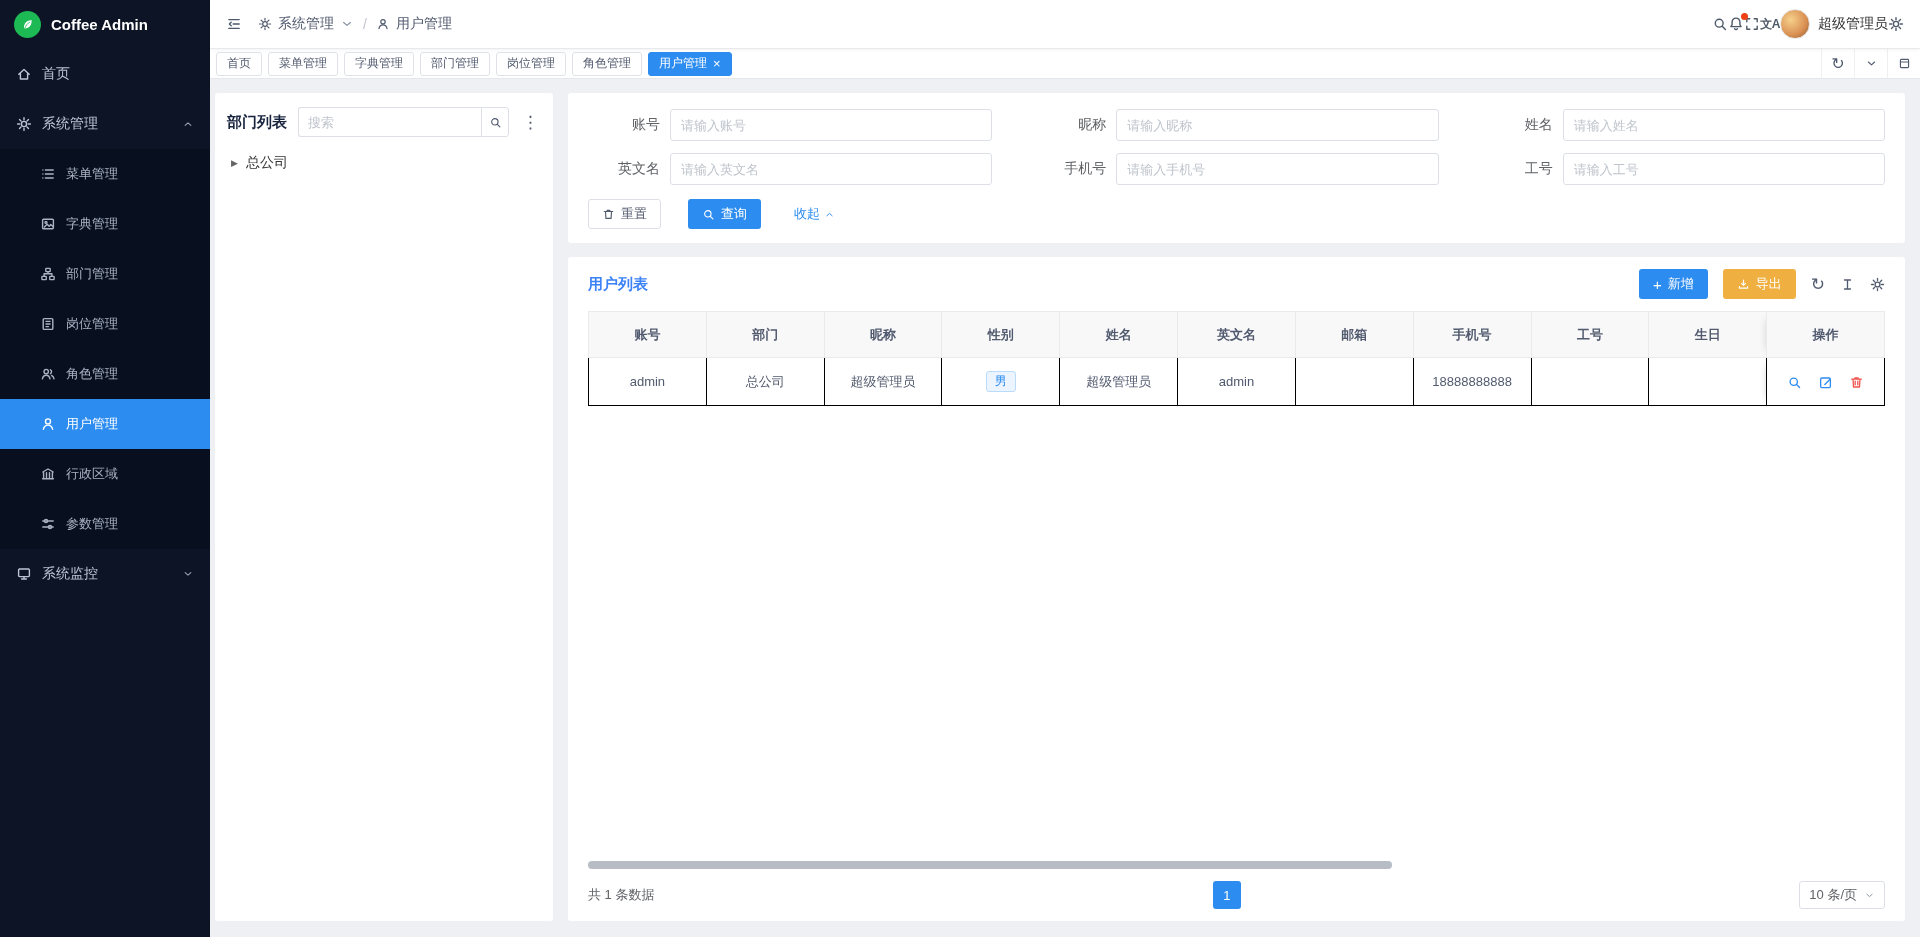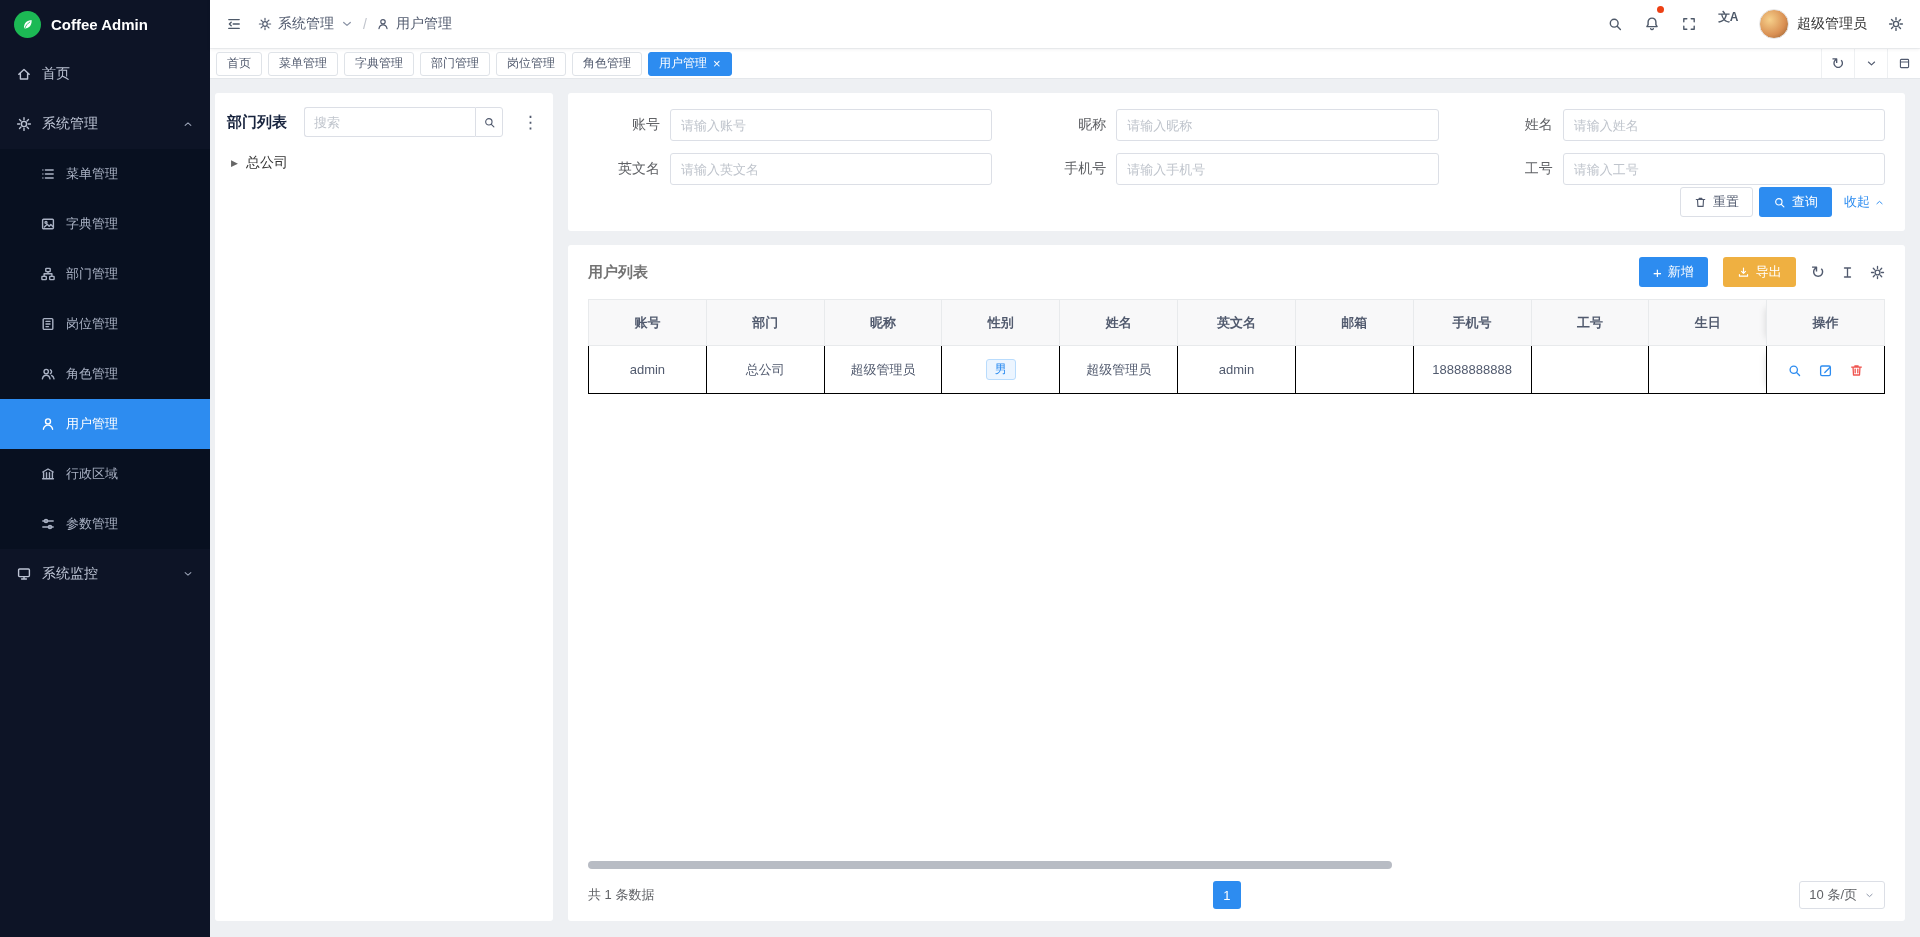--- a/index.html
+++ b/index.html
@@ -27,21 +27,21 @@
 
   
   .main{flex:1;display:flex;flex-direction:column;min-width:0}
   .topbar{height:48px;background:#fff;display:flex;align-items:center;padding:0 16px;gap:16px;box-shadow:0 1px 4px rgba(0,21,41,.08);position:relative;z-index:3}
   .icon-btn{display:flex;align-items:center;justify-content:center;color:#4e5969;cursor:pointer}
   .crumbs{display:flex;align-items:center;gap:9px;font-size:14px;color:#515a6e}
   .crumb{display:flex;align-items:center;gap:6px;cursor:pointer}
   .crumb svg.ic{width:14px;height:14px}
   .crumb .mini{width:10px;height:10px;color:#8a93a5}
   .crumb-sep{color:#c0c4cc}
-  .topbar-right{margin-left:auto;display:flex;gap:21px}
+  .topbar-right{margin-left:auto;display:flex;align-items:center;}
   .bell-wrap{position:relative}
   .bell-dot{position:absolute;top:-3px;right:-4px;width:7px;height:7px;border-radius:50%;background:var(--danger)}
   .translate{font-size:12px;font-weight:bold;color:#4e5969;cursor:pointer;letter-spacing:-.5px}
   .user-cluster{display:flex;align-items:center;gap:8px;cursor:pointer}
   .avatar{width:30px;height:30px;border-radius:50%;background:radial-gradient(circle at 35% 35%,#f6d08b,#d98f52 60%,#8c5a2e);border:1px solid #e6e6e6}
   .username{font-size:14px;color:#333;white-space:nowrap}
 
   
   .tabbar{height:31px;background:#fff;display:flex;align-items:center;padding-left:6px;border-top:1px solid #f2f3f5;border-bottom:1px solid #e4e7eb}
   .tabs{display:flex;gap:6px;align-items:center;flex:1;min-width:0}
@@ -49,50 +49,50 @@
   .tab.active{background:var(--primary);border-color:var(--primary);color:#fff}
   .tab-close{font-size:13px;line-height:1}
   .tab-tools{display:flex;align-items:center;height:100%}
   .tab-tool{width:33px;height:100%;display:flex;align-items:center;justify-content:center;border-left:1px solid #eef0f2;color:#515a6e;cursor:pointer;font-size:16px}
   .tab-tool svg.ic{width:13px;height:13px}
 
   
   .content{flex:1;display:flex;padding:14px 15px 16px 5px;gap:15px;min-height:0}
 
   .dept-panel{width:338px;background:#fff;border-radius:3px;padding:14px 12px;flex-shrink:0;display:flex;flex-direction:column;gap:14px}
-  .dept-header{display:flex;align-items:center;gap:17px}
+  .dept-header{display:flex;align-items:center;gap:11px}
   .dept-title{font-size:15px;color:#17233d;font-weight:600;white-space:nowrap}
   .dept-search{flex:1;display:flex;min-width:0}
   .dept-search input{flex:1;min-width:0;height:30px;border:1px solid #dcdfe6;border-right:none;border-radius:3px 0 0 3px;padding:0 9px;font-size:13px;outline:none;color:#8b5cf6}
   .dept-search-btn{width:28px;height:30px;border:1px solid #dcdfe6;border-radius:0 3px 3px 0;background:#fff;display:flex;align-items:center;justify-content:center;color:#515a6e;cursor:pointer}
   .dept-search-btn svg.ic{width:13px;height:13px}
   .kebab{font-size:17px;color:#515a6e;cursor:pointer;padding:0 2px;line-height:1}
   .tree-node{display:flex;align-items:center;gap:8px;font-size:14px;color:#333;padding:3px 4px;cursor:pointer}
   .caret{font-size:9px;color:#666}
   input::placeholder{color:#bfc4cc}
 
   .right-col{flex:1;display:flex;flex-direction:column;min-width:0}
   .search-card{background:#fff;border-radius:3px;padding:16px 20px 14px}
   .form-grid{display:grid;grid-template-columns:repeat(3,1fr);column-gap:42px;row-gap:12px}
   .form-item{display:flex;align-items:center;min-width:0}
   .form-item label{width:72px;text-align:right;margin-right:10px;font-size:14px;color:#606266;flex-shrink:0;white-space:nowrap}
   .form-item input{flex:1;height:32px;border:1px solid #dcdfe6;border-radius:3px;padding:0 10px;font-size:13px;outline:none;min-width:0;color:#515a6e}
-  .form-actions{display:flex;justify-content:flex-end;align-items:center;gap:6px;margin-top:2px}
+  .form-actions{display:flex;justify-content:flex-start;align-items:center;gap:27px;margin-top:14px}
   .btn{height:30px;display:inline-flex;align-items:center;gap:6px;padding:0 13px;border-radius:3px;font-size:13px;cursor:pointer;border:1px solid transparent;white-space:nowrap}
   .btn svg.ic{width:13px;height:13px}
   .btn-plain{background:#fff;border-color:#dcdfe6;color:#515a6e}
   .btn-primary{background:var(--primary);color:#fff}
   .btn-warning{background:var(--warning);color:#fff}
   .btn-plus{font-size:15px;line-height:1}
   .link-collapse{display:flex;align-items:center;gap:4px;color:var(--primary);font-size:13px;cursor:pointer;margin-left:6px}
   .link-collapse svg.ic{width:11px;height:11px}
 
   .table-card{background:#fff;border-radius:3px;margin-top:14px;padding:12px 20px 8px;flex:1;display:flex;flex-direction:column;min-height:0}
   .table-top{display:flex;align-items:center}
-  .card-title{font-size:15px;font-weight:600;color:#737373}
+  .card-title{font-size:15px;font-weight:600;color:#3b82f6}
   .table-actions{margin-left:auto;display:flex;align-items:center;gap:15px}
   .tool-icon{color:#515a6e;cursor:pointer;display:flex;font-size:17px;line-height:1}
   .tool-icon svg.ic{width:15px;height:15px}
 
   table.user-table{width:100%;border-collapse:collapse;table-layout:fixed;margin-top:12px;font-size:13px}
   .user-table th{background:#f8f8f9;font-weight:600;color:#515a6e;height:46px;border:1px solid #e8eaec;text-align:center}
   .user-table td{height:48px;text-align:center;border:1px solid #000000;color:#515a6e}
   .user-table th.op,.user-table td.op{box-shadow:-8px 0 8px -8px rgba(0,0,0,.18)}
   .tag-male{display:inline-block;padding:2px 8px;font-size:12px;color:var(--primary);background:#ecf5ff;border:1px solid #b9dcfd;border-radius:3px;line-height:1.3}
   .action-cell .act{display:inline-flex;margin:0 6px;cursor:pointer;vertical-align:middle}

